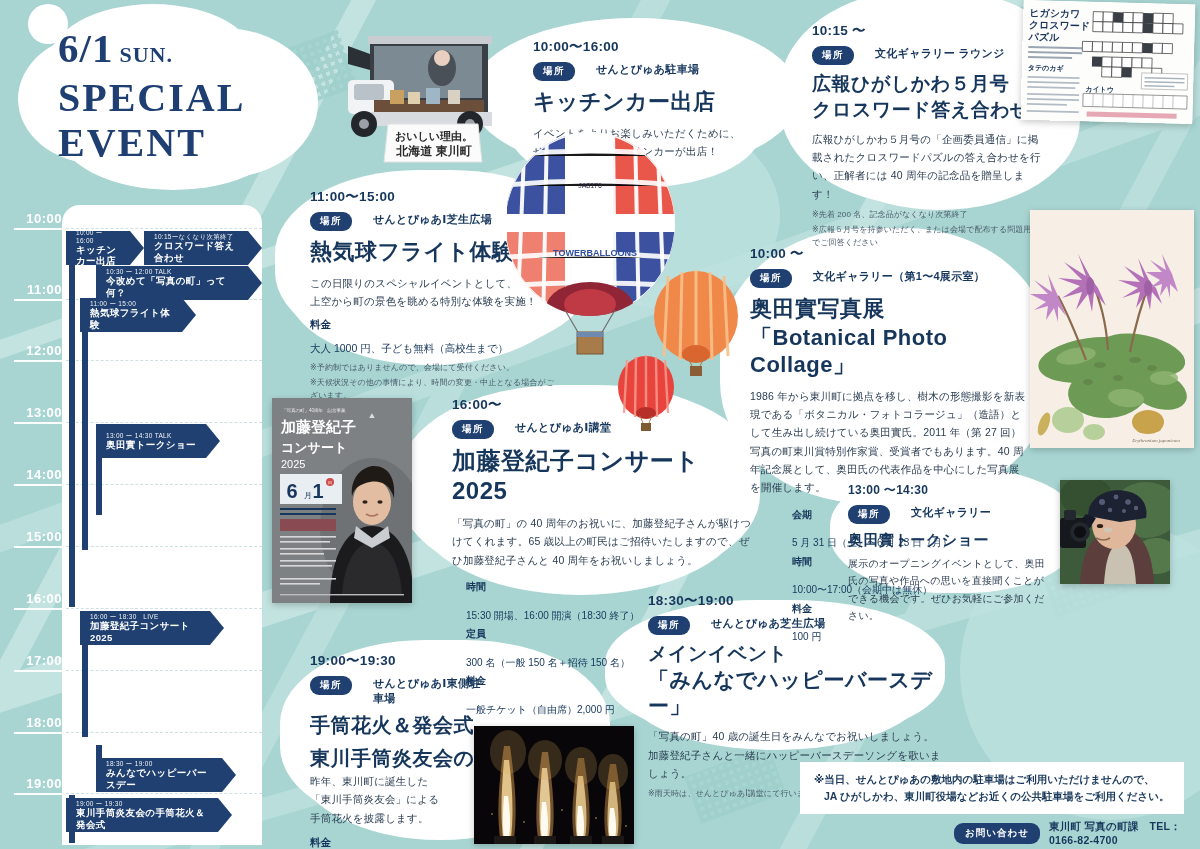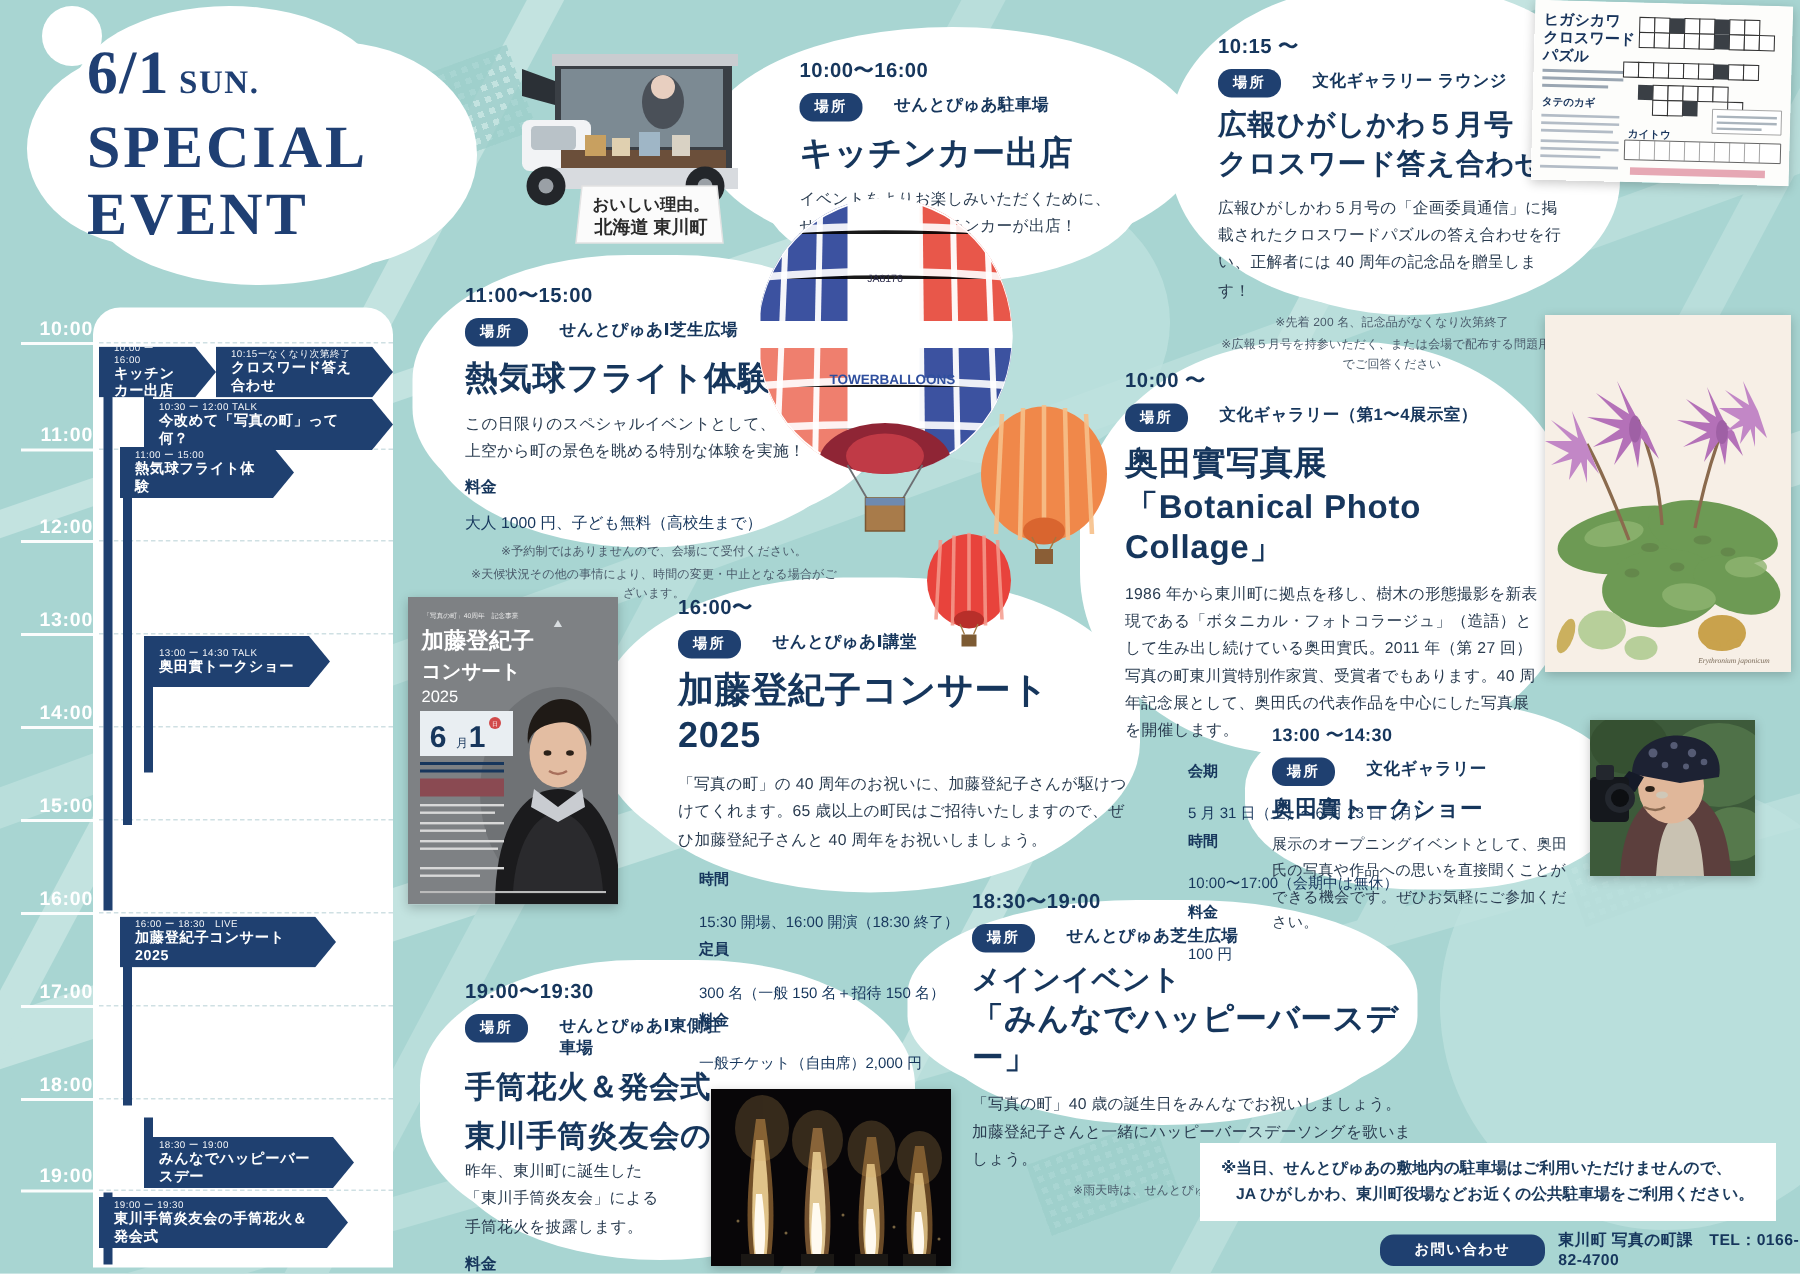--- a/index.html
+++ b/index.html
@@ -93,21 +93,21 @@
   .place-txt { font-size:11px; font-weight:bold; color:#16365c; letter-spacing:.3px; }
   .ev-title {
     font-size:22px; font-weight:bold; color:#16365c; letter-spacing:.5px;
     line-height:1.25; margin-bottom:8px;
   }
   .ev-title.sm { font-size:15px; }
   .ev-title.md { font-size:19px; }
   .ev-body {
     font-size:10.5px; color:#2a3c50; line-height:1.75; letter-spacing:.2px;
   }
-  .ev-note { font-size:8px; color:#4a5b6b; line-height:1.6; margin-top:6px; letter-spacing:.1px;text-align:center;}
+  .ev-note { font-size:8px; color:#4a5b6b; line-height:1.6; margin-top:6px; letter-spacing:.1px;}
   .ev-spec { margin-top:9px; font-size:10px; color:#16365c; line-height:1.85; }
   .ev-spec .lbl { font-weight:bold; display:inline-block; min-width:34px; }
   .ev-spec-row { display:flex; gap:10px;flex-direction:column; }
   .ev-spec-row .lbl { font-weight:bold; color:#16365c; white-space:nowrap; }
 
   
   .photo { position:absolute; overflow:hidden; z-index:6; }
   .photo-shadow { box-shadow:0 2px 7px rgba(0,0,0,.22); }
 
   
@@ -791,17 +791,17 @@
       <span class="lbl">料金</span>
       <span>無料　※雨天決行</span>
     </div>
   </div>
 
   <div id="notice">
     <div>※当日、せんとぴゅあの敷地内の駐車場はご利用いただけませんので、</div>
     <div style="padding-left:10px;">JA ひがしかわ、東川町役場などお近くの公共駐車場をご利用ください。</div>
   </div>
   <div id="contact">
-    <span class="badge" style="letter-spacing:1px;padding:4px 23px;">お問い合わせ</span>
+    <span class="badge" style="letter-spacing:1px;padding:4px 11px;margin-left:34px;">お問い合わせ</span>
     <span class="ctxt">東川町 写真の町課　TEL：0166-82-4700</span>
   </div>
 
 </div>
 
 </body></html>

